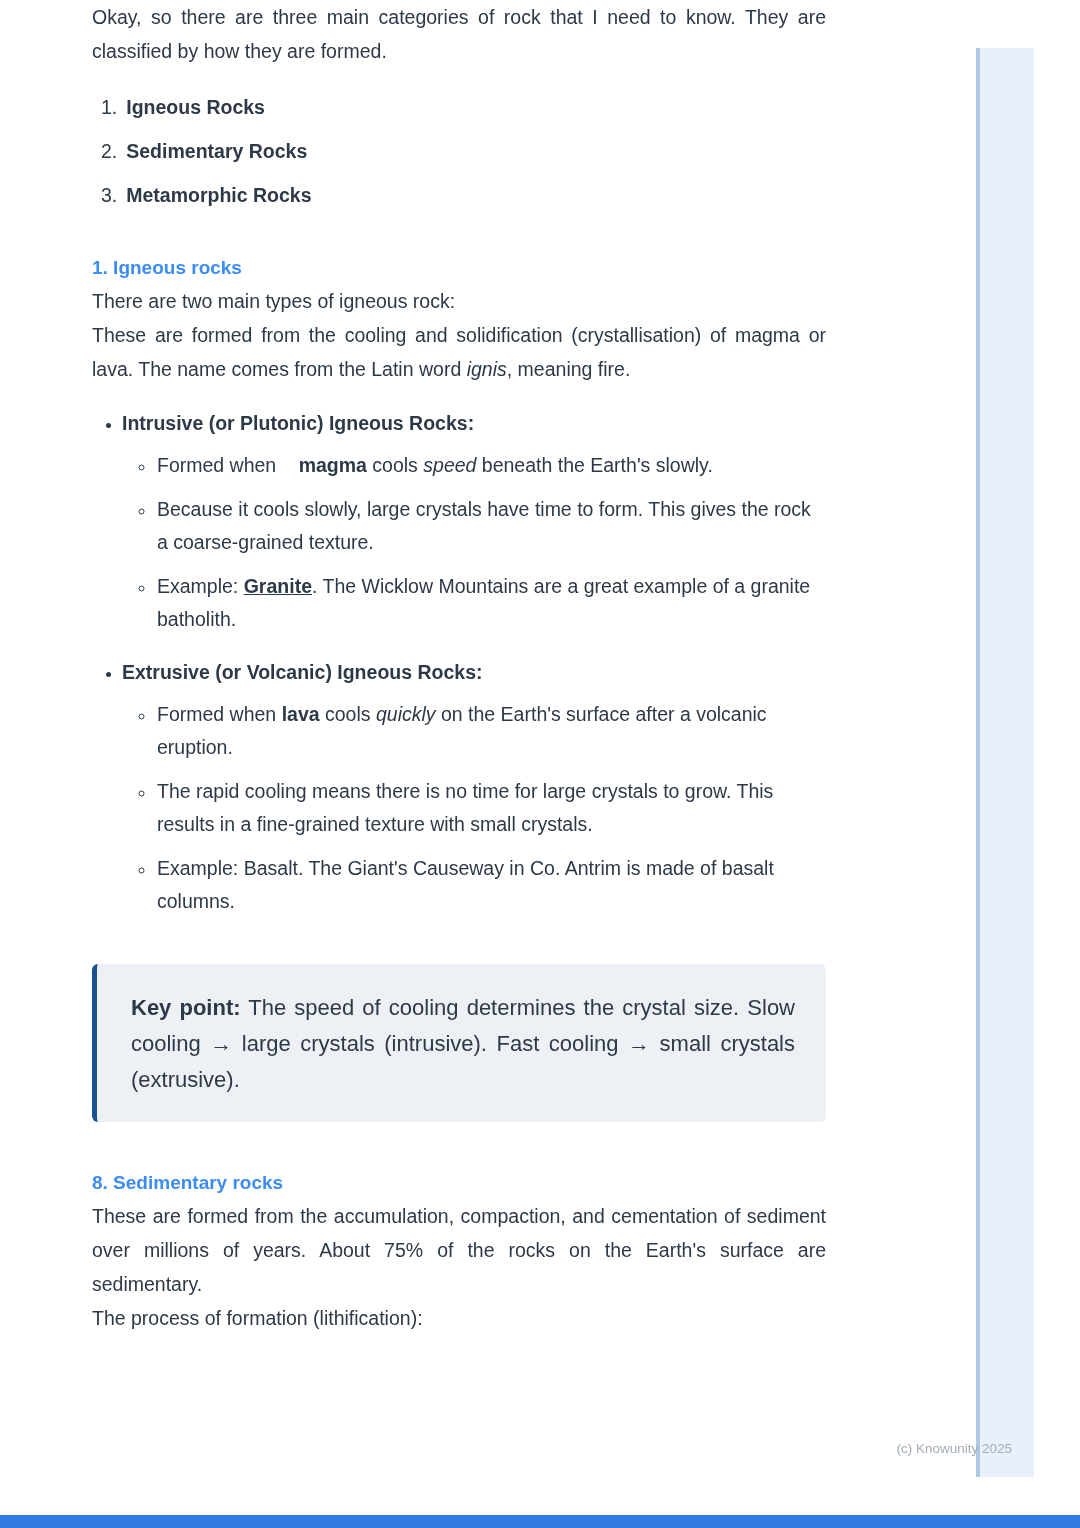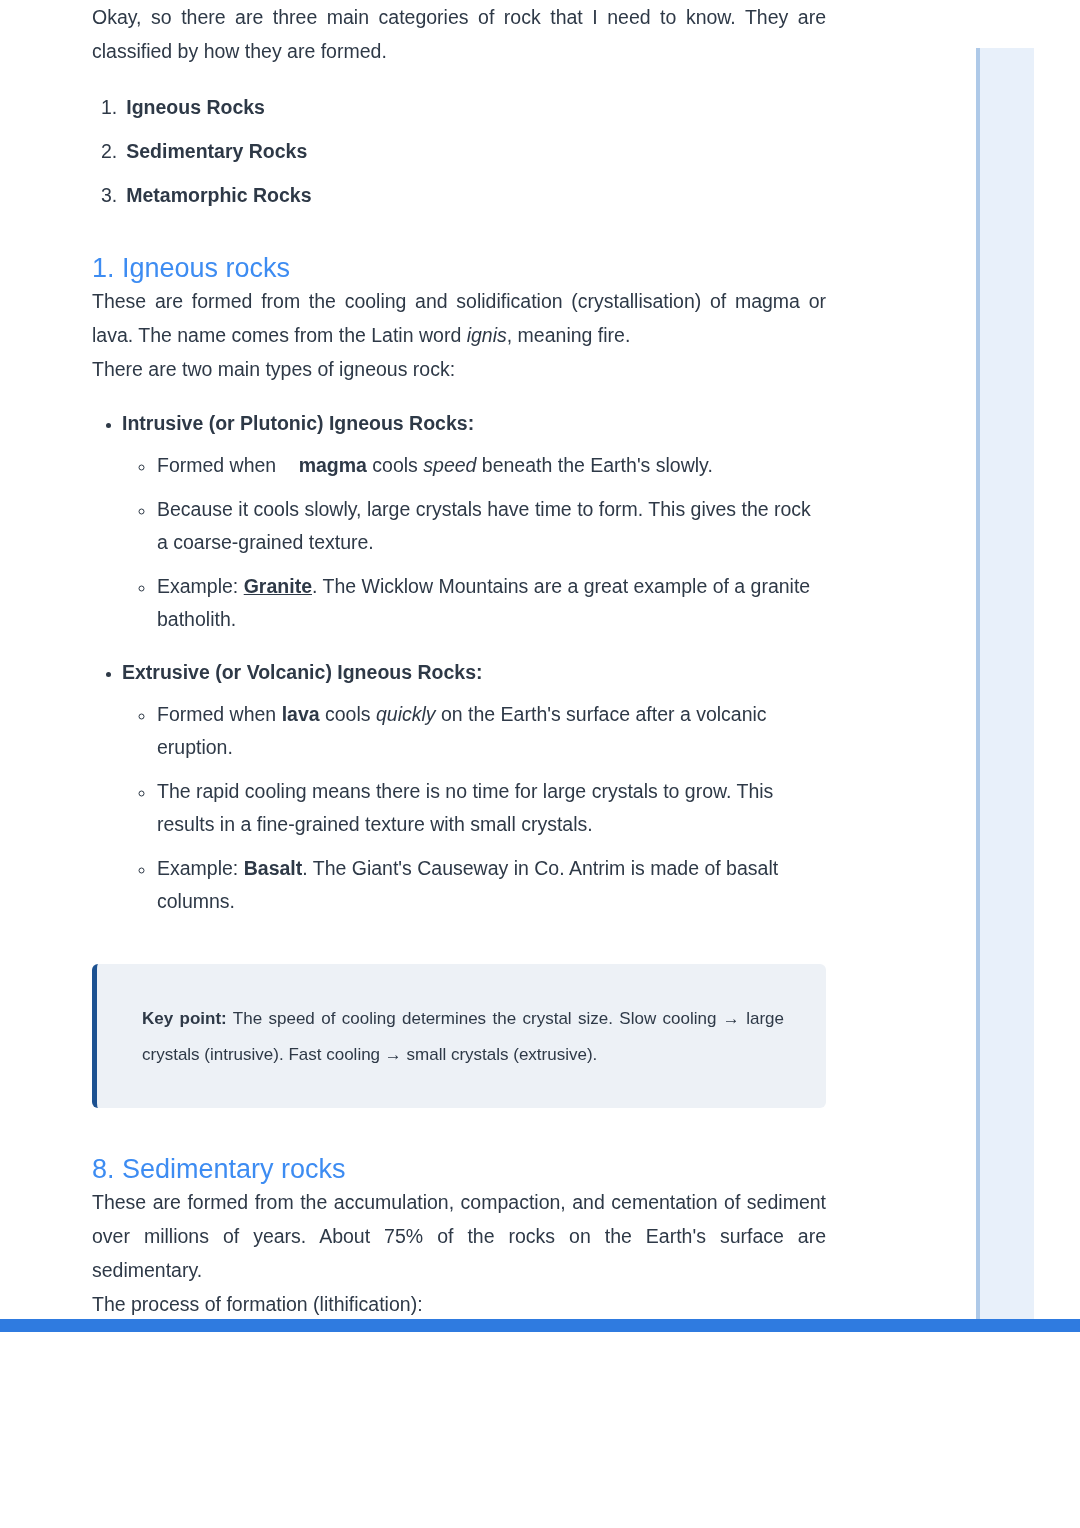--- a/index.html
+++ b/index.html
@@ -1,21 +1,21 @@
 <!DOCTYPE html>
 <html style="--text: #2e3947; --heading-blue: #3d8cf2; --callout-bg: #edf1f6; --callout-border: #1c5191; --scroll-track: #e8f0fa; --scroll-edge: #aec9e8; --bottom-bar: #2f7be0; --footer-text: #a4adb9;"><head>
 <meta charset="utf-8">
 <style>
   html, body { margin: 0; padding: 0; background: #ffffff; }
   body { font-family: "Liberation Sans", sans-serif; }
 
   .page {
     position: relative;
     width: 1080px;
-    height: 1332px;
+    height: 1528px;
     background: #ffffff;
     overflow: hidden;
     color: var(--text, #2e3947);
   }
 
   .content {
     position: absolute;
     left: 92px;
     top: 0;
     width: 734px;
@@ -25,23 +25,23 @@
   .just { text-align: justify; }
   .intro { margin-top: 57px; }
 
   .rock-list { list-style: none; margin: 27px 0 0 0; padding: 0 0 0 9px; }
   .rock-list li { display: flex; gap: 9px; margin-bottom: 20px; font-size: 19.5px; line-height: 24px; }
   .rock-num { flex: 0 0 auto; }
   .rock-label { font-weight: 700; }
 
   h2.section-heading {
     color: var(--heading-blue, #3d8cf2);
-    font-size: 27px;
+    font-size: 19px;
     line-height: 32px;
-    font-weight: 400;
+    font-weight: 700;
     margin: 45px 0 0 0;
   }
   .after-heading { margin-top: 22px; }
   .lead { margin-top: 24px; }
 
   ul.bullets { margin: 23px 0 0 0; padding: 0 0 0 30px; list-style: disc; }
   ul.bullets > li { margin-bottom: 21px; }
   .bullet-title { font-weight: 700; font-size: 19.5px; line-height: 28px; margin: 0; }
 
   ul.subbullets { list-style: circle; margin: 12px 0 0 0; padding: 0 0 0 33px; }
@@ -49,21 +49,21 @@
   ul.subbullets p { font-size: 19.5px; line-height: 33.5px; margin: 0; }
 
   .callout {
     margin-top: 45px;
     background: var(--callout-bg, #edf1f6);
     border-left: 5px solid var(--callout-border, #1c5191);
     border-radius: 6px;
     padding: 25px 30px 23px 33px;
     box-sizing: border-box;
   }
-  .callout p { font-size: 17px; line-height: 36px; margin: 12px; text-align: justify; }
+  .callout p { font-size: 22px; line-height: 36px; margin: 1px; text-align: justify; }
 
   .heading-2 { margin-top: 46px; }
 
   .scroll-strip {
     position: absolute;
     left: 976px;
     top: 48px;
     width: 58px;
     height: 1429px;
     background: var(--scroll-track, #e8f0fa);
@@ -112,23 +112,23 @@
         <span class="rock-label">Sedimentary Rocks</span>
       </li>
       <li>
         <span class="rock-num">3.</span>
         <span class="rock-label">Metamorphic Rocks</span>
       </li>
     </ol>
 
     <h2 class="section-heading">1. Igneous rocks</h2>
 
+    <p class="body lead">There are two main types of igneous rock:</p>
+
     <p class="body just after-heading"><span>These are formed from the cooling and solidification (crystallisation) of magma or lava. The name comes from the Latin word </span><span style="font-style: italic;">ignis</span><span>, meaning fire.</span></p>
-
-    <p class="body lead">There are two main types of igneous rock:</p>
 
     <ul class="bullets">
       <li>
         <p class="bullet-title">Intrusive (or Plutonic) Igneous Rocks:</p>
         <ul class="subbullets">
           <li>
             <p><span>Formed when </span><span style="font-weight: 700; margin-left: 17px;">magma</span><span> cools </span><span style="font-style: italic;">speed</span><span> beneath the Earth's slowly.</span></p>
           </li>
           <li>
             <p><span>Because it cools slowly, large crystals have time to form. This gives the rock a coarse-grained texture.</span></p>
@@ -141,21 +141,21 @@
       <li>
         <p class="bullet-title">Extrusive (or Volcanic) Igneous Rocks:</p>
         <ul class="subbullets">
           <li>
             <p><span>Formed when </span><span style="font-weight: 700;">lava</span><span> cools </span><span style="font-style: italic;">quickly</span><span> on the Earth's surface after a volcanic eruption.</span></p>
           </li>
           <li>
             <p><span>The rapid cooling means there is no time for large crystals to grow. This results in a fine-grained texture with small crystals.</span></p>
           </li>
           <li>
-            <p><span>Example: </span><span style="font-weight: 700;">Basalt</span><span>. The Giant's Causeway in Co. Antrim is made of basalt columns.</span></p>
+            <p><span>Example: </span><span style="font-weight: 400;">Basalt</span><span>. The Giant's Causeway in Co. Antrim is made of basalt columns.</span></p>
           </li>
         </ul>
       </li>
     </ul>
 
     <div class="callout">
       <p><span style="font-weight: 700;">Key point:</span><span> The speed of cooling determines the crystal size. Slow cooling → large crystals (intrusive). Fast cooling → small crystals (extrusive).</span></p>
     </div>
 
     <h2 class="section-heading heading-2">8. Sedimentary rocks</h2>

